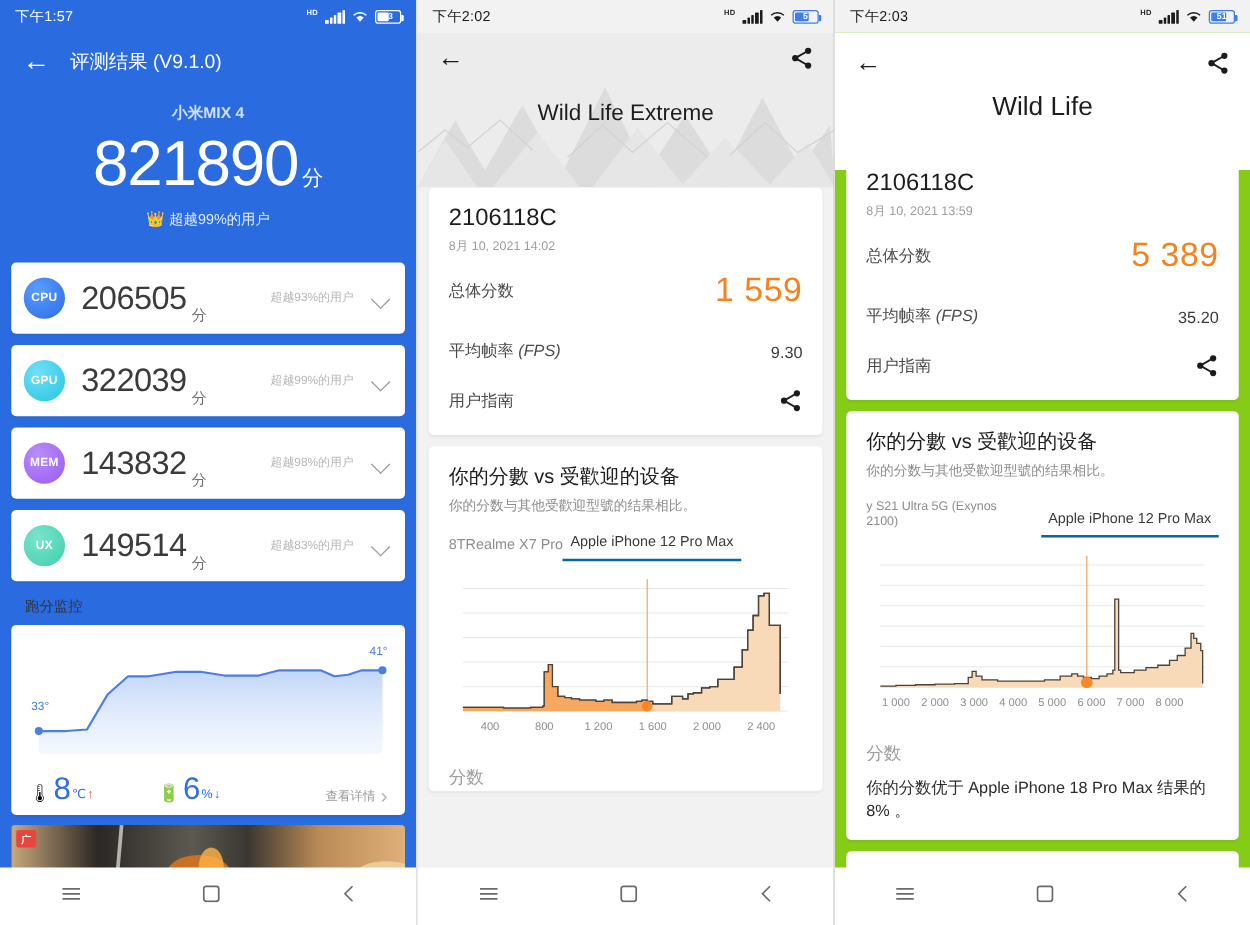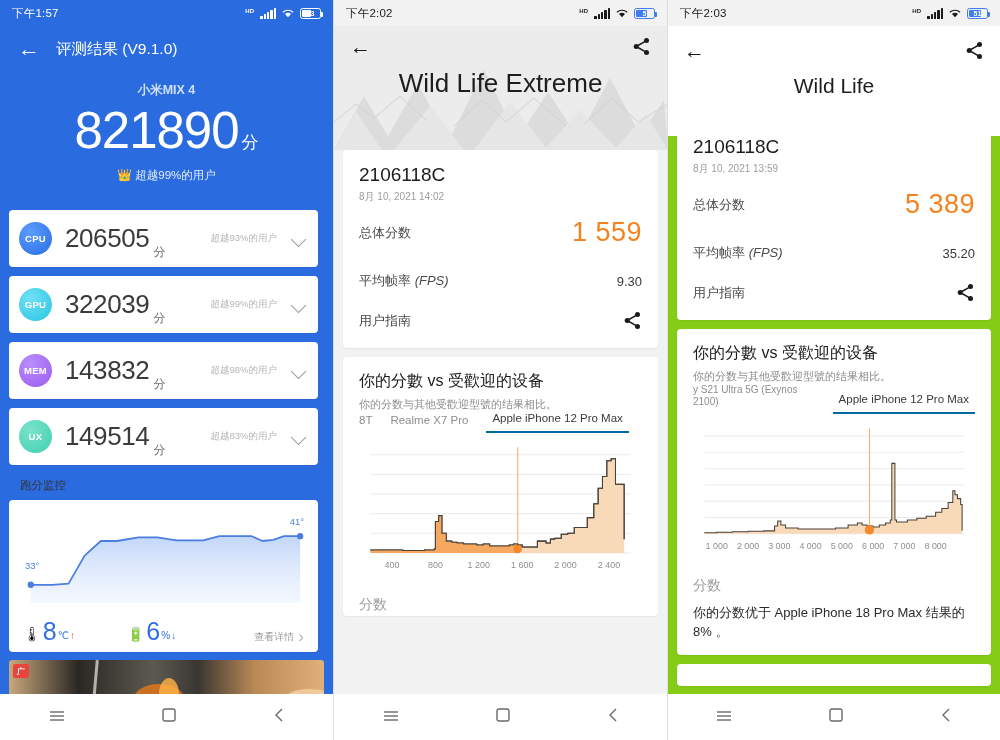--- a/index.html
+++ b/index.html
@@ -50,21 +50,21 @@
   .p1-nav { display:flex; align-items:center; gap:16px; padding: 12px 18px 4px 18px; }
   .p1-nav .arrow { color:#fff; font-size:22px; line-height:22px; }
   .p1-title { color:#fff; font-size:15.5px; }
   .p1-model { color:#cfe0fb; font-size:12.5px; text-align:center; margin-top:18px;font-weight:bold; }
   .p1-score-wrap { text-align:center; margin-top:2px; }
   .p1-score { color:#fff; font-size:51px; font-weight:300; letter-spacing:-1px; }
   .p1-score-unit { color:#fff; font-size:17px; margin-left:3px; }
   .p1-rank { text-align:center; margin-top:8px; font-size:11.5px; color:#e3ecfd; }
   .crown { font-size:12px; }
 
-  .cards { padding: 9px 15px 0 9px; }
+  .cards { padding: 9px 9px 0 9px; }
   .card {
     background:#fff; border-radius:4px; margin-bottom:9px;
     box-shadow: 0 1px 2px rgba(0,0,0,.07);
   }
   .score-row { display:flex; align-items:center; height:57px; padding: 0 10px; }
   .badge {
     width:33px; height:33px; border-radius:50%;
     display:flex; align-items:center; justify-content:center;
     color:#fff; font-size:9.5px; font-weight:700; letter-spacing:.3px; flex:none;
   }
@@ -100,41 +100,41 @@
   .promo { margin: 8px 9px 0 9px; height:64px; border-radius:3px; overflow:hidden;
            position:relative; }
   .promo-ad { position:absolute; left:4px; top:4px; width:16px; height:14px;
               background:#e8453c; color:#fff; font-size:8px; border-radius:2px;
               display:flex; align-items:center; justify-content:center; font-weight:700; }
 
   
   .hero { position:relative; height:124px; overflow:hidden; }
   .hero-nav { position:absolute; left:0; right:0; top:0; display:flex;
               align-items:center; justify-content:space-between; padding: 10px 16px; }
-  .hero-title { position:absolute; left:0; right:0; top:42px; text-align:center;
-                font-size:26px; color:#1d1d1d; font-weight:400; }
+  .hero-title { position:absolute; left:0; right:0; top:54px; text-align:center;
+                font-size:18px; color:#1d1d1d; font-weight:400; }
   .whitehead { height:110px; background:#fff; position:relative; }
   .whitehead .hero-nav { padding: 14px 16px; }
   .whitehead .hero-title { top:48px; font-size:21px; }
   .arrow-back { font-size:21px; line-height:21px; color:#1b1b1b; }
   .share-ico { width:19px; height:19px; }
   .dcard { background:#fff; border-radius:4px; margin: 0 9px 9px 9px;
            box-shadow: 0 1px 2px rgba(0,0,0,.06); padding: 14px 16px 6px 16px; }
   .dev-name { font-size:19px; color:#1c1c1c; }
   .dev-date { font-size:10px; color:#9d9d9d; margin-top:4px; }
   .kv { display:flex; align-items:center; justify-content:space-between;
         padding: 13px 0 11px 0; }
   .kv-k { font-size:13px; color:#4a4a4a; }
   .kv-k i { font-style:italic; }
   .kv-big { font-size:27px; color:#f5821f; font-weight:400; letter-spacing:.5px; }
   .kv-v { font-size:13px; color:#3a3a3a; }
   .kv-share { padding: 10px 0 12px 0; }
   .cmp-title { font-size:16px; color:#1c1c1c; }
   .cmp-sub { font-size:11px; color:#8d8d8d; margin-top:5px; }
-  .tabs { display:flex; align-items:flex-end; gap:18px; }
+  .tabs { display:flex; align-items:flex-end; margin-top:16px; }
   .tab { font-size:11.5px; color:#8d8d8d; padding-bottom:7px; white-space:nowrap; }
   .tab.active { color:#3a3a3a; border-bottom:2px solid #0369a1; padding: 0 6px 7px 6px; }
   .tab-wrap2 { justify-content:space-between; }
   .tab-multi { font-size:10px; color:#8d8d8d; line-height:12px; padding-bottom:6px; }
   .hist { margin-top:10px; position:relative; }
   .axlabel { font-size:14px; color:#9d9d9d; margin-top:-1px; }
   .verdict { font-size:13px; color:#2b2b2b; line-height:19px; padding: 8px 0 12px 0; }
   .partial-card { background:#fff; border-radius:4px; margin: 0 9px; height:22px;
                   box-shadow: 0 1px 2px rgba(0,0,0,.06); }
 

